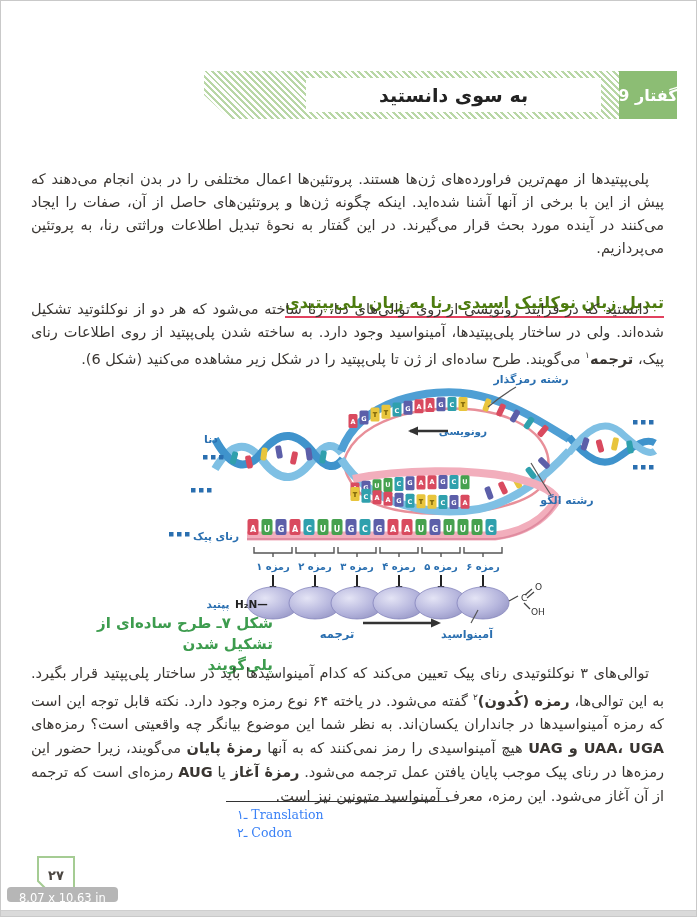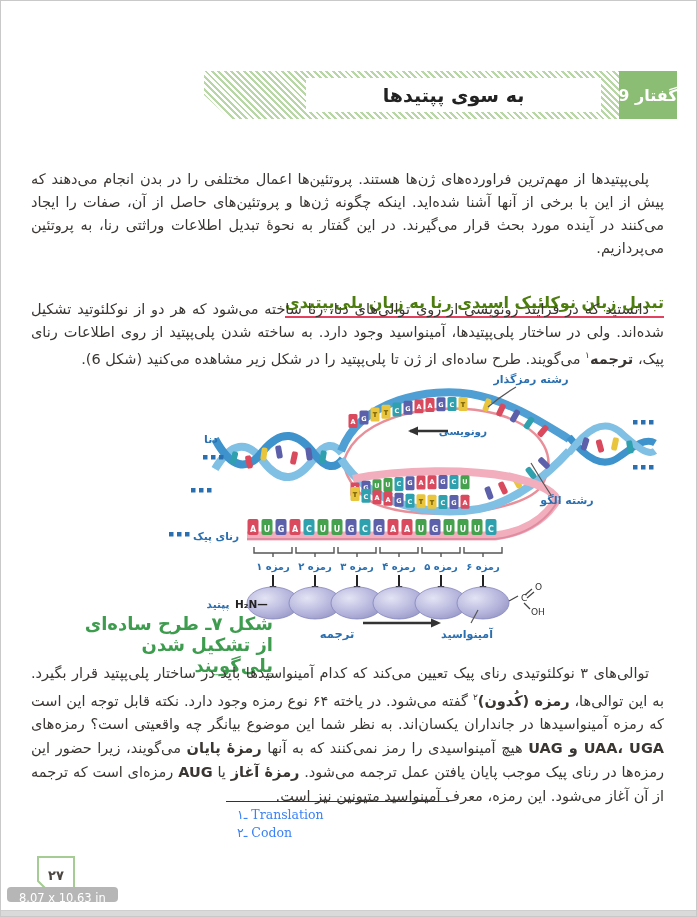--- a/index.html
+++ b/index.html
@@ -22,40 +22,40 @@
   .para.wide{line-height:24px;}
   sup{font-size:9px;}
   .b{font-weight:bold;}
   .section-head{position:absolute;left:30px;top:252px;width:633px;direction:rtl;text-align:right;}
   .section-head span{display:inline-block;color:#4d7c0f;font-size:16px;font-weight:bold;
     border-bottom:2px solid #e2415f;padding-bottom:4px;margin-top:40px;}
   
   .fig-svg{position:absolute;left:60px;top:368px;width:600px;height:292px;}
   .fig-svg text{font-family:"DejaVu Sans",sans-serif;}
   .fig-caption{position:absolute;left:62px;top:612px;width:210px;direction:rtl;text-align:right;
-    color:#3d9c4e;font-size:18px;font-weight:600;line-height:21px;}
+    color:#3d9c4e;font-size:15px;font-weight:600;line-height:21px;}
   
   .fn-rule{position:absolute;left:225px;top:800px;width:223px;border-top:1.5px solid #333333;}
   .fn{position:absolute;left:236px;direction:ltr;color:#3b82f6;font-size:12.5px;
     font-family:"DejaVu Serif","DejaVu Sans",serif;}
   
   .page-badge{position:absolute;left:36px;top:855px;width:38px;height:38px;}
   .dim-badge{position:absolute;left:6px;top:886px;height:15px;padding:0 12px;border-radius:4px;
     background:#b6b6b6;color:#ffffff;font-size:11.5px;line-height:22px;white-space:nowrap;}
   .hscroll{position:absolute;left:0;right:0;bottom:0;height:5px;background:#dadada;border-top:1px solid #cfcfcf;}
 </style>
 </head>
 <body>
 
 <div class="viewer">
 
   <div class="banner">
     <div class="banner-hatch">
       <div class="banner-title-box">
-        <span>به سوی پپتیدها</span>
+        <span>به سوی دانستید</span>
       </div>
     </div>
     <div class="banner-green" style="background:#8cbd74">
       <span>گفتار 9</span>
     </div>
   </div>
 
   <p class="para" style="top:152px">
     <span>پلی‌پپتیدها از مهم‌ترین فراورده‌های ژن‌ها هستند. پروتئین‌ها اعمال مختلفی را در بدن انجام می‌دهند که پیش از این با برخی از آنها آشنا شده‌اید. اینکه چگونه ژن‌ها و پروتئین‌های حاصل از آن، صفات را ایجاد می‌کنند در آینده مورد بحث قرار می‌گیرند. در این گفتار به نحوۀ تبدیل اطلاعات وراثتی رنا، به پروتئین می‌پردازیم.</span>
   </p>

